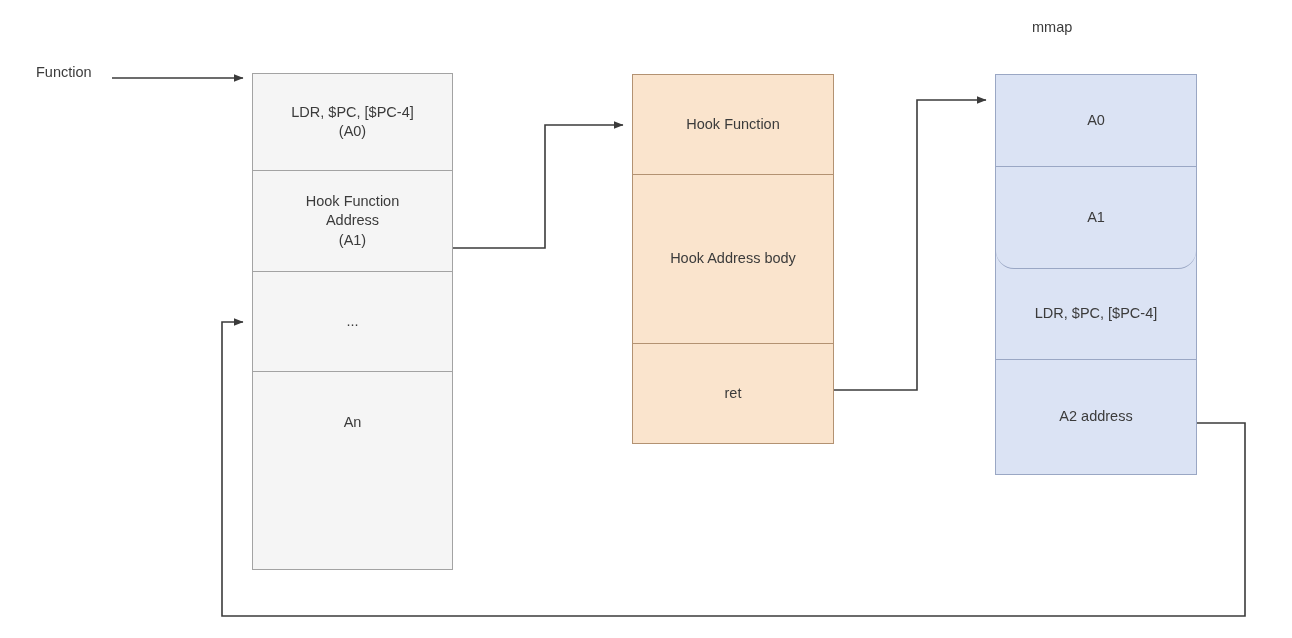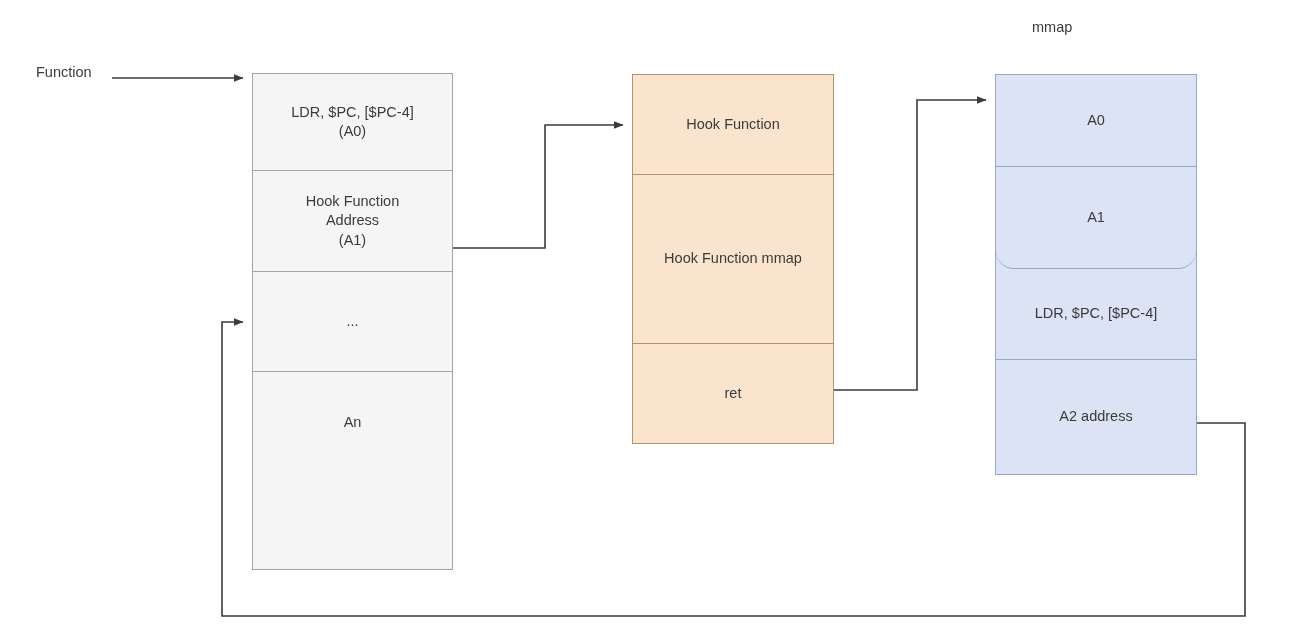--- a/index.html
+++ b/index.html
@@ -151,21 +151,21 @@
 (A0)</div>
     <div class="cell">Hook Function
 Address
 (A1)</div>
     <div class="cell">...</div>
     <div class="cell">An</div>
   </div>
 
   <div class="box box-middle">
     <div class="cell">Hook Function</div>
-    <div class="cell">Hook Function mmap</div>
+    <div class="cell">Hook Address body</div>
     <div class="cell">ret</div>
   </div>
 
   <div class="box box-right">
     <div class="cell">A0</div>
     <div class="cell">A1</div>
     <div class="cell">LDR, $PC, [$PC-4]</div>
     <div class="cell">A2 address</div>
   </div>
 

